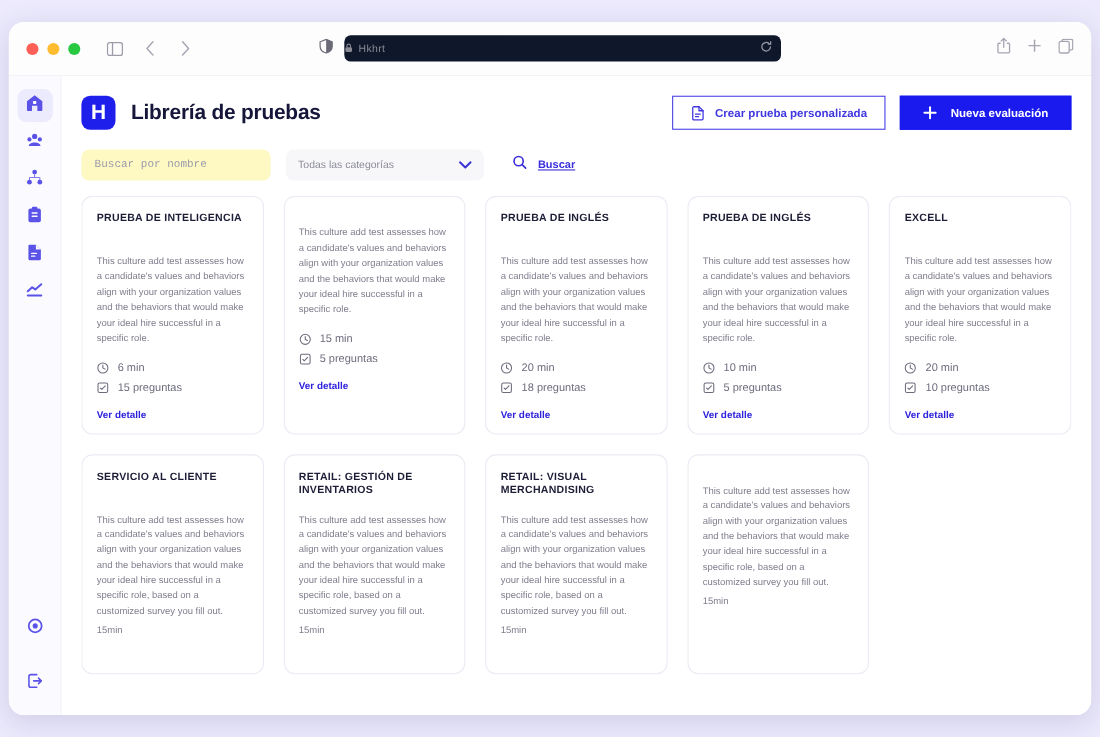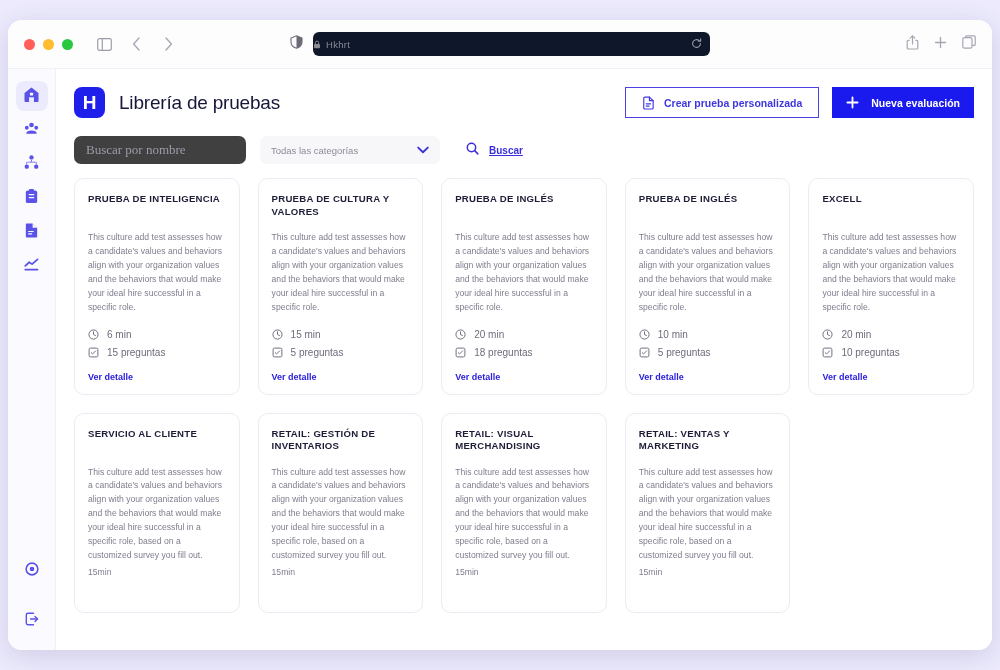--- a/index.html
+++ b/index.html
@@ -161,21 +161,21 @@
     display: flex; align-items: center; justify-content: center;
     color: #ffffff;
     font-size: 19px;
     font-weight: bold;
     letter-spacing: 0;
     flex: 0 0 auto;
   }
   .page-title {
     margin-left: 14px;
     font-size: 19px;
-    font-weight: normal;
+    font-weight: bold;
     color: #16163a;
     letter-spacing: -0.2px;
   }
   .header-actions {
     margin-left: auto;
     display: flex;
     align-items: center;
     gap: 13px;
   }
   .btn {
@@ -192,43 +192,43 @@
   }
   .btn-outline {
     background: #ffffff;
     border: 1.4px solid #4b41e6;
     color: #4036e0;
   }
   .btn-primary {
     background: #1a1aef;
     border: 1.4px solid #1a1aef;
     color: #ffffff;
-    padding: 0 13px;
+    padding: 0 20px;
     gap: 12px;
   }
   .btn .bicon { display: flex; align-items: center; }
 
   
   .filter-row {
     display: flex;
     align-items: center;
     gap: 14px;
     padding: 8px 0 14px 0;
     flex: 0 0 auto;
   }
   .search-input {
     width: 172px;
     height: 28px;
-    background: #404040;
+    background: #fef9c3;
     border: none;
     border-radius: 7px;
     padding: 0 12px;
-    font-size: 13px;
+    font-size: 10px;
     color: #8b8b99;
-    font-family: Liberation Serif, serif;
+    font-family: Liberation Mono, monospace;
   }
   .search-input::placeholder { color: #9c9caa; }
   .select-wrap {
     width: 180px;
     height: 28px;
     background: #f7f7fa;
     border-radius: 7px;
     display: flex;
     align-items: center;
     padding: 0 11px;
@@ -546,21 +546,20 @@
                       <rect x="1.2" y="1.2" width="9.6" height="9.6" rx="1.6"></rect>
                       <path d="M3.6 6.3 L5 7.6 L8.4 4.2" stroke-linecap="round" stroke-linejoin="round"></path>
                     </svg>
                   </span>
                   <span class="mtxt">15 preguntas</span>
                 </div>
               </div>
               <div class="card-link">Ver detalle</div>
             </div>
             <div class="test-card">
-              <div class="card-title">PRUEBA DE CULTURA Y VALORES</div>
               <div class="card-desc">This culture add test assesses how a candidate's values and behaviors align with your organization values and the behaviors that would make your ideal hire successful in a specific role.</div>
               <div class="card-meta">
                 <div class="meta-line">
                   <span class="micon">
                     <svg width="11" height="11" viewBox="0 0 12 12" fill="none" stroke="currentColor" stroke-width="1.05">
                       <circle cx="6" cy="6" r="5"></circle>
                       <polyline points="6,3.1 6,6 8.2,7.2" stroke-linecap="round"></polyline>
                     </svg>
                   </span>
                   <span class="mtxt">15 min</span>
@@ -663,21 +662,20 @@
               <div class="card-title">RETAIL: GESTIÓN DE INVENTARIOS</div>
               <div class="card-desc">This culture add test assesses how a candidate's values and behaviors align with your organization values and the behaviors that would make your ideal hire successful in a specific role, based on a customized survey you fill out.</div>
               <div class="card-duration">15min</div>
             </div>
             <div class="test-card row2">
               <div class="card-title">RETAIL: VISUAL MERCHANDISING</div>
               <div class="card-desc">This culture add test assesses how a candidate's values and behaviors align with your organization values and the behaviors that would make your ideal hire successful in a specific role, based on a customized survey you fill out.</div>
               <div class="card-duration">15min</div>
             </div>
             <div class="test-card row2">
-              <div class="card-title">RETAIL: VENTAS Y MARKETING</div>
               <div class="card-desc">This culture add test assesses how a candidate's values and behaviors align with your organization values and the behaviors that would make your ideal hire successful in a specific role, based on a customized survey you fill out.</div>
               <div class="card-duration">15min</div>
             </div>
           </div>
       </div>
 
     </main>
   </div>
 </div>
 

